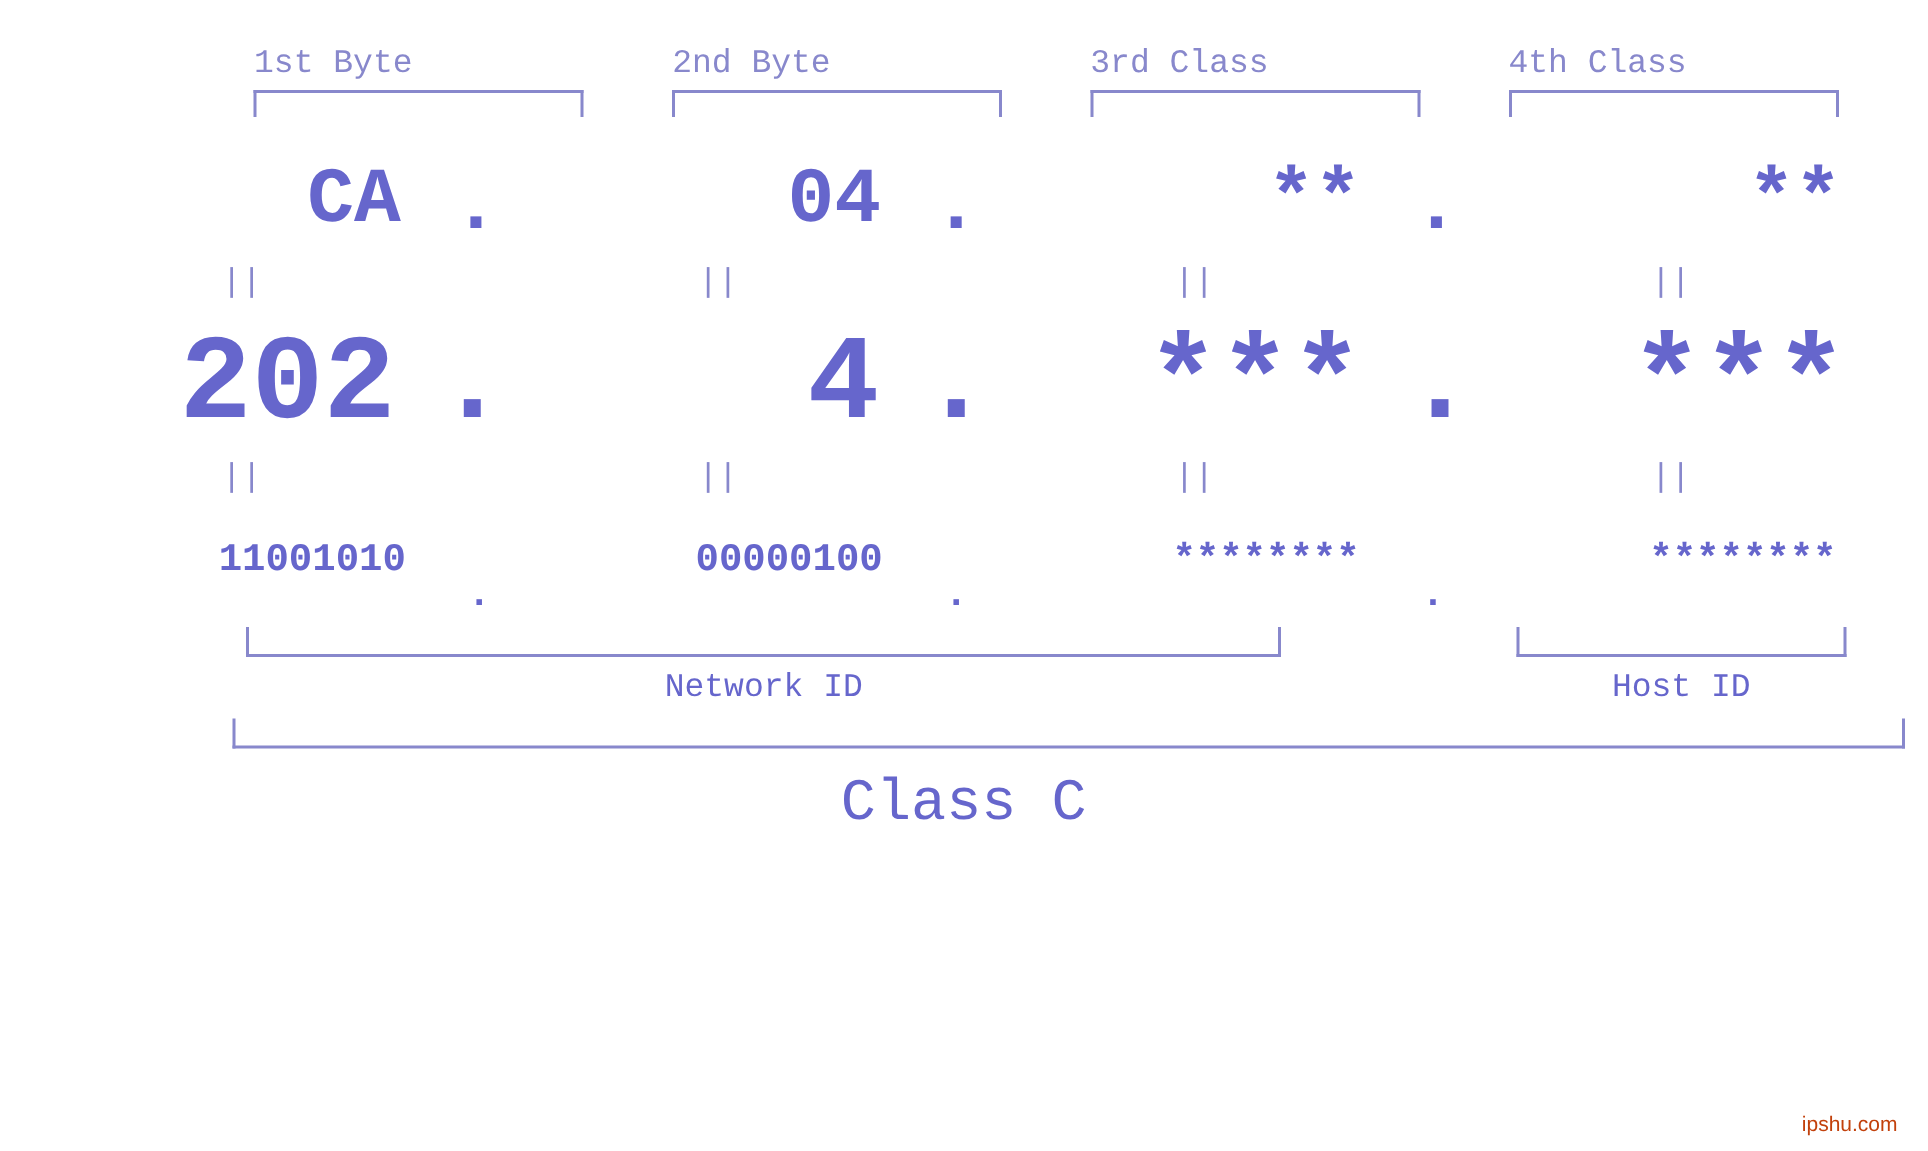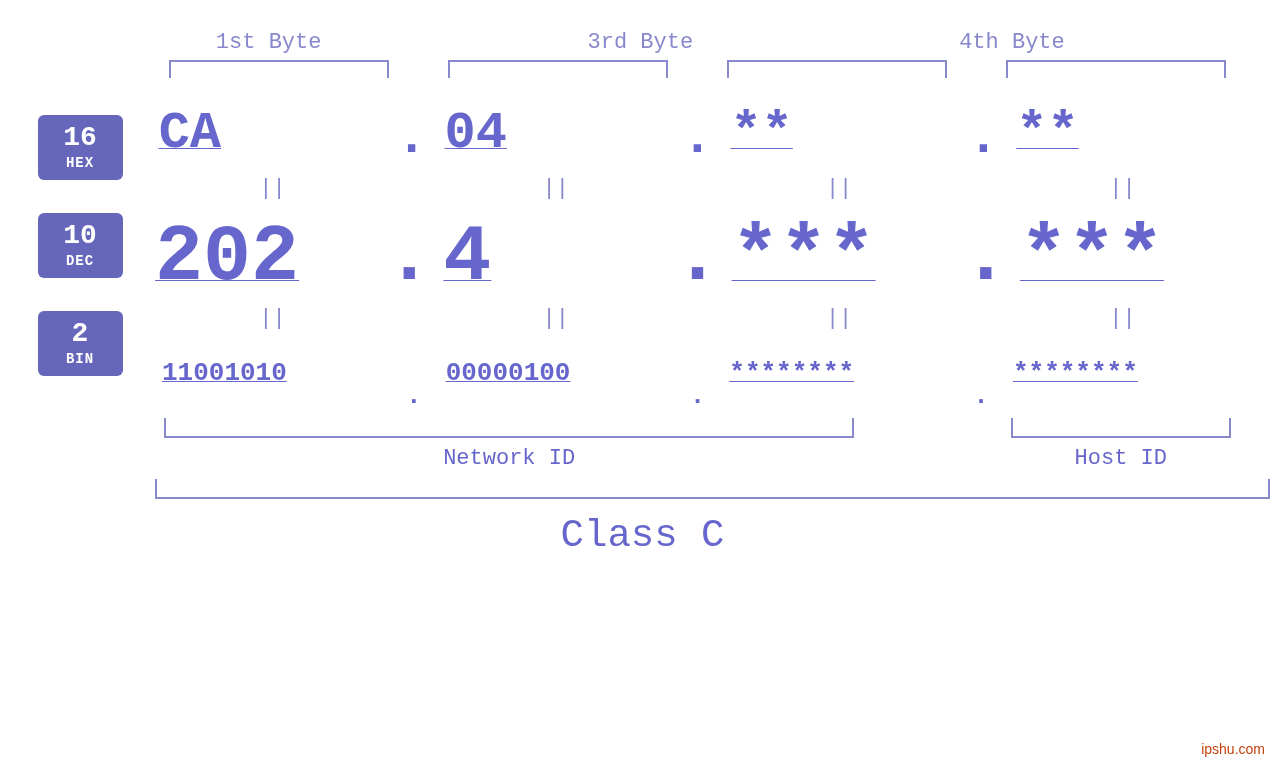--- a/index.html
+++ b/index.html
@@ -124,23 +124,22 @@
     .dec-row {
       min-height: 100px;
     }
 
     .bin-row {
       min-height: 80px;
     }
 
     .cell {
       width: 220px;
-      text-align: left;
-      color: #6666cc;
-      text-decoration: underline;
+      text-align: right;
+      color: #6666cc;
     }
 
     .cell-value {
       font-size: 52px;
       font-weight: bold;
       color: #6666cc;
       font-family: 'Courier New', Courier, monospace;
     }
 
     .cell-value.large {
@@ -222,47 +221,34 @@
       font-family: Arial, sans-serif;
     }
   </style>
 </head>
 <body>
 
 <div class="main-container">
 
   <div class="byte-headers">
     <div class="byte-header">1st Byte</div>
-    <div class="byte-header">3rd Byte</div>
-    <div class="byte-header">4th Byte</div>
+    <div class="byte-header">2nd Byte</div>
+    <div class="byte-header">3rd Class</div>
+    <div class="byte-header">4th Class</div>
   </div>
 
   <div class="bracket-row">
     <div class="bracket"></div>
     <div class="bracket"></div>
     <div class="bracket"></div>
     <div class="bracket"></div>
   </div>
 
   <div class="content-area">
 
-    <div class="labels-column">
-      <div class="base-badge">
-        <span class="num">16</span>
-        <span class="label">HEX</span>
-      </div>
-      <div class="base-badge">
-        <span class="num">10</span>
-        <span class="label">DEC</span>
-      </div>
-      <div class="base-badge">
-        <span class="num">2</span>
-        <span class="label">BIN</span>
-      </div>
-    </div>
 
     <div class="data-columns">
 
       <div class="data-row hex-row">
         <div class="cell">
           <span class="cell-value">CA</span>
         </div>
         <div class="dot">.</div>
         <div class="cell">
           <span class="cell-value">04</span>

